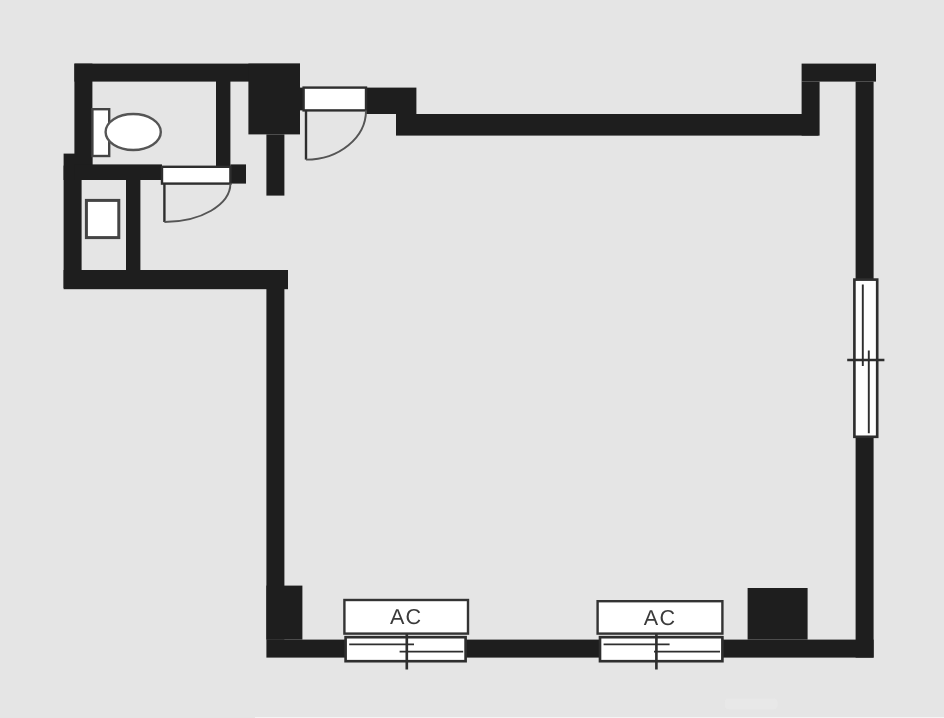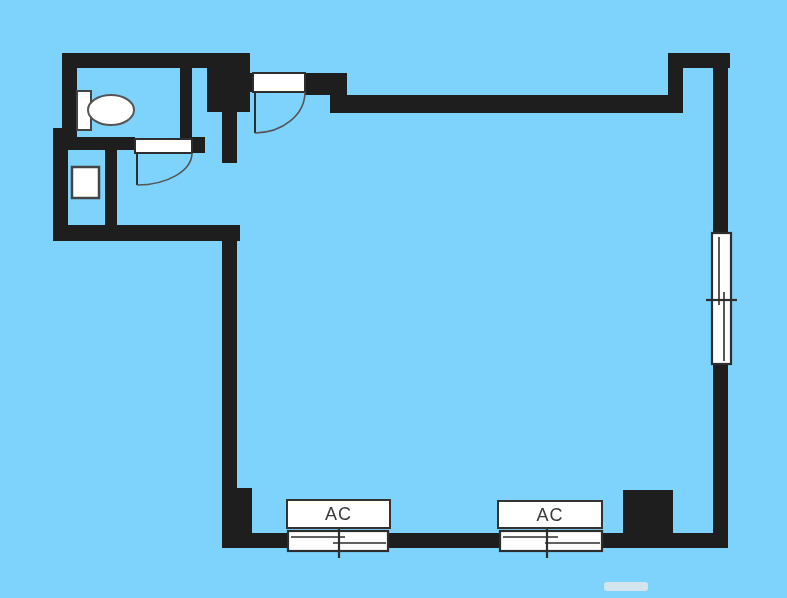--- a/index.html
+++ b/index.html
@@ -1,19 +1,19 @@
 <!DOCTYPE html>
 <html><head>
 <meta charset="utf-8">
 <style>
   html,body{margin:0;padding:0;background:#ffffff;}
   .canvas{
     position:relative;
     width:787px;height:598px;
-    background:#7dd3fc;
+    background:#e5e5e5;
     overflow:hidden;
     font-family:"Liberation Sans", sans-serif;
   }
   .canvas svg{position:absolute;left:0;top:0;}
   text.ac-label{
     font-family:"Liberation Sans", sans-serif;
     font-size:18px;
     letter-spacing:1px;
   }
 </style>

